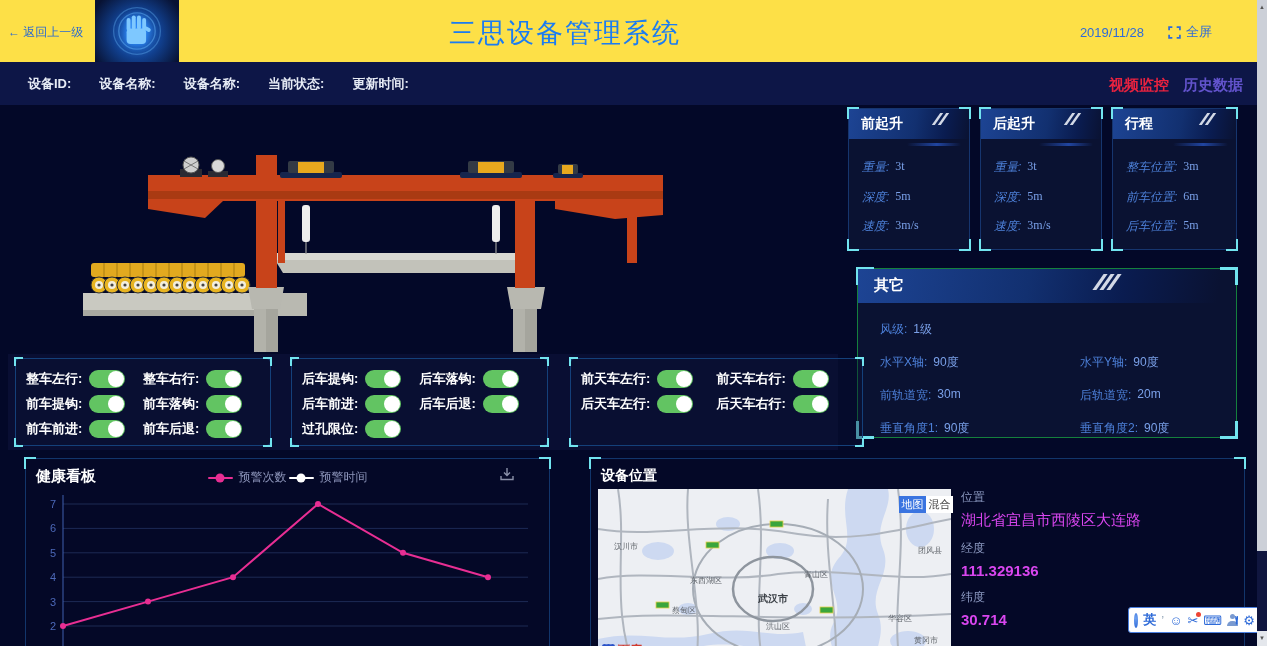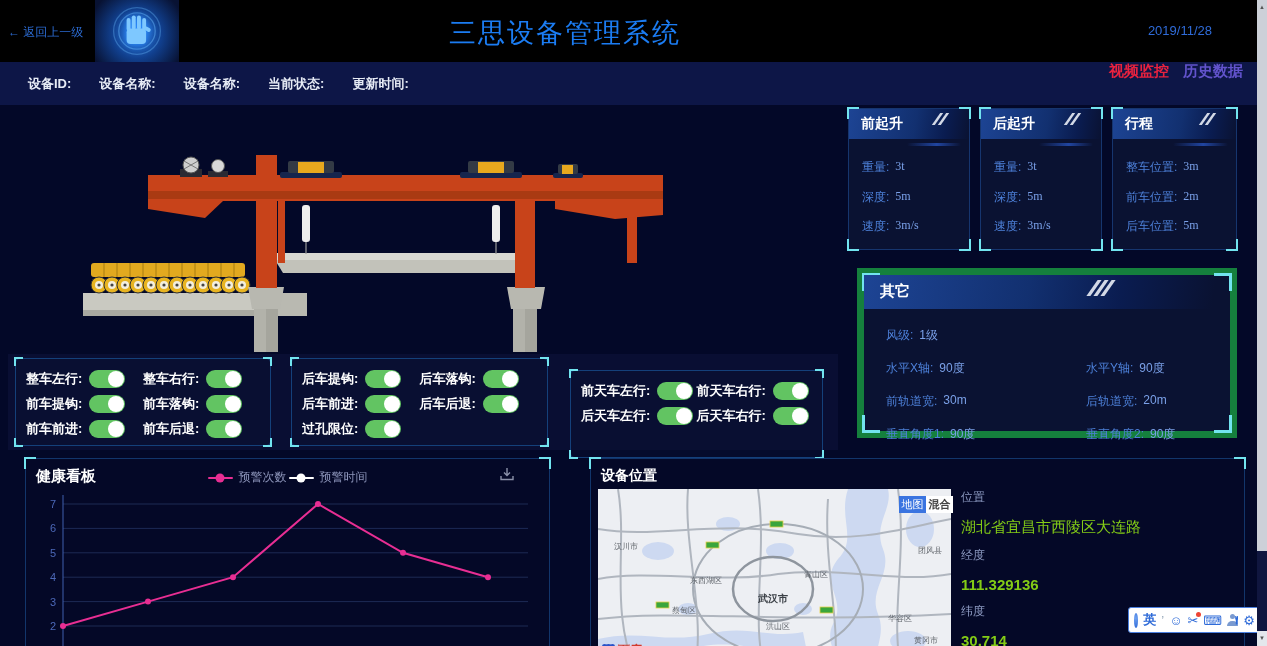--- a/index.html
+++ b/index.html
@@ -1,36 +1,36 @@
 <!DOCTYPE html>
 <html><head>
 <meta charset="utf-8">
 <style>
   :root{ --cy:#72e4ef; --bluetxt:#4d80d9; --bluetxt2:#7aa0e8; }
   *{margin:0;padding:0;box-sizing:border-box;}
   html,body{width:1267px;height:646px;overflow:hidden;}
   body{position:relative;background:#030828;font-family:"Liberation Sans",sans-serif;}
 
   
-  .hdr{position:absolute;left:0;top:0;width:1267px;height:62px;background:#000000;}
+  .hdr{position:absolute;left:0;top:0;width:1267px;height:62px;background:#fde047;}
   .back{position:absolute;left:8px;top:24px;color:#2b6ad0;font-size:12px;cursor:pointer;}
   .logo{position:absolute;left:95px;top:0;width:84px;height:62px;
         background:radial-gradient(circle at 50% 55%, #2f86f0 0%, #11408f 45%, #081233 90%);
         display:flex;align-items:center;justify-content:center;}
   .title{position:absolute;left:565px;top:15px;transform:translateX(-50%);
          color:#1b7cf2;font-size:27px;font-weight:normal;letter-spacing:2px;white-space:nowrap;}
-  .hdr-right{position:absolute;right:55px;top:23px;display:flex;align-items:flex-start;gap:24px;
-             color:#2f6bd8;font-size:13px;flex-direction:column;}
+  .hdr-right{position:absolute;right:55px;top:23px;display:flex;align-items:center;gap:24px;
+             color:#2f6bd8;font-size:13px;}
   .fsbtn{display:flex;align-items:center;gap:5px;cursor:pointer;color:#2f6bd8;}
 
   
   .infobar{position:absolute;left:0;top:62px;width:1267px;height:43px;background:#0d1647;}
   .fields{position:absolute;left:28px;top:0;height:43px;display:flex;gap:28px;align-items:center;}
   .fields span{color:#e6ebf5;font-size:13px;font-weight:bold;}
-  .toplinks{position:absolute;right:24px;top:0;height:47px;display:flex;gap:14px;}
+  .toplinks{position:absolute;right:24px;top:0;height:47px;display:flex;gap:14px;align-items:center;}
   .lnk{font-size:15px;font-weight:bold;cursor:pointer;}
   .lnk.red{color:#e8223f;} .lnk.purple{color:#6253cc;}
 
   
   .cor{position:absolute;width:12px;height:12px;pointer-events:none;border:0 solid var(--cy);}
   .cor.tl{top:-2px;left:-2px;border-top-width:2px;border-left-width:2px;}
   .cor.tr{top:-2px;right:-2px;border-top-width:2px;border-right-width:2px;}
   .cor.bl{bottom:-2px;left:-2px;border-bottom-width:2px;border-left-width:2px;}
   .cor.br{bottom:-2px;right:-2px;border-bottom-width:2px;border-right-width:2px;}
   .big>.cor{width:18px;height:18px;}
@@ -43,24 +43,24 @@
   .mpanel{position:absolute;top:108px;width:122px;height:142px;border:1px solid #16356e;background:#0a1232;}
   .mhead{position:relative;height:30px;background:linear-gradient(100deg,#1d4494 0%,#123070 55%,#0a1c50 80%,rgba(10,20,60,0) 100%);}
   .mhead .t{padding-left:12px;line-height:29px;color:#fff;font-size:14px;font-weight:bold;}
   .slashes{position:absolute;top:4px;display:flex;gap:3px;transform:skewX(-35deg);}
   .slashes i{display:block;width:3px;height:12px;background:#e8ecf5;opacity:.9;}
   .mhead .slashes{right:24px;}
   .swoosh{position:absolute;top:34px;right:8px;width:45%;height:3px;border-radius:2px;
           background:linear-gradient(90deg,rgba(42,91,208,0),#2a5bd0 55%,rgba(42,91,208,0));opacity:.7;}
   .mrows{display:flex;flex-direction:column;justify-content:space-between;padding:20px 13px 14px;height:110px;}
   .mrow{display:flex;gap:6px;font-size:12px;}
-  .mrow .lb{color:var(--bluetxt);} .mrow .vl{color:var(--bluetxt2);font-family:Liberation Serif, serif;}
-
-  
-  .opanel{position:absolute;left:857px;top:268px;width:380px;height:170px;border:7px solid #15803d;background:#0a1232;}
+  .mrow .lb{color:var(--bluetxt);font-style:italic;} .mrow .vl{color:var(--bluetxt2);font-family:Liberation Serif, serif;}
+
+  
+  .opanel{position:absolute;left:857px;top:268px;width:380px;height:170px;border:1px solid #15803d;background:#0a1232;}
   .ohead{position:relative;height:34px;background:linear-gradient(100deg,#1d4494 0%,#123070 45%,#0a1c50 70%,rgba(10,20,60,0) 95%);}
   .ohead .t{padding-left:16px;line-height:32px;color:#fff;font-size:15px;font-weight:bold;}
   .ohead .slashes{right:120px;top:5px;}
   .ohead .slashes i{width:4px;height:16px;}
   .ogrid{display:grid;grid-template-columns:200px 1fr;grid-auto-rows:33px;padding:10px 0 0 22px;align-items:center;}
   .ocell{display:flex;gap:6px;font-size:12px;}
   .ocell .lb{color:var(--bluetxt);} .ocell .vl{color:var(--bluetxt2);}
 
   
   .band{position:absolute;left:8px;top:354px;width:830px;height:96px;background:#090e33;}
@@ -82,27 +82,27 @@
   .litem .lb{color:#8b93b8;font-size:12px;}
   .dl{position:absolute;right:34px;top:8px;cursor:pointer;}
 
   
   .gpanel{position:absolute;left:590px;top:458px;width:655px;height:200px;border:1px solid #12356b;background:rgba(5,10,40,.3);}
   .gpanel .ptitle{font-size:14px;}
   .mapbox{position:absolute;left:7px;top:30px;width:353px;height:170px;overflow:hidden;background:#edeff3;cursor:grab;}
   .mapbtns{position:absolute;left:308px;top:37px;display:flex;border-radius:8px;}
   .mbtn{width:27px;height:17px;font-size:11px;line-height:17px;text-align:center;cursor:pointer;}
   .mbtn.sel{background:#3a74e0;color:#fff;}
-  .mbtn.plain{background:#fff;color:#444;font-weight:bold;}
+  .mbtn.plain{background:#fff;color:#444;}
   .attrib{position:absolute;left:4px;bottom:0;display:flex;align-items:center;gap:3px;}
   .paw{width:13px;height:13px;border-radius:50%;background:#2a52c8;box-shadow:-4px -4px 0 -4px #2a52c8,4px -4px 0 -4px #2a52c8;}
   .attrib .bd{color:#d23a2e;font-weight:bold;font-size:12px;}
   .locinfo{position:absolute;left:370px;top:30px;}
   .locinfo .lab{color:#8d9ac2;font-size:12px;margin-top:10px;}
-  .locinfo .val{color:#84cc16;font-size:15px;margin-top:12px;}
+  .locinfo .val{color:#d946ef;font-size:15px;margin-top:5px;}
   .locinfo .val.b{font-weight:bold;}
 
   
   .ime{position:absolute;left:1128px;top:607px;width:133px;height:26px;background:#fff;border:1px solid #4a7fe0;border-radius:3px;
        display:flex;align-items:center;gap:5px;padding:0 5px;}
   .ime .ic{color:#2f6bd8;font-size:13px;line-height:1;cursor:pointer;}
   .i-sogou{width:15px;height:15px;border-radius:50%;background:radial-gradient(circle at 35% 35%,#6ea0f0,#2f6bd8);cursor:pointer;}
   .ime .lang{color:#2f6bd8;font-size:13px;font-weight:bold;cursor:pointer;}
   .i-cut{position:relative;}
   .i-cut::after{content:'';position:absolute;right:-3px;top:-2px;width:5px;height:5px;border-radius:50%;background:#e43;}
@@ -362,21 +362,21 @@
       </span>
     </div>
   <div class="swoosh"></div>
   <div class="mrows">
     <div class="mrow">
         <span class="lb">整车位置:</span>
         <span class="vl">3m</span>
       </div>
     <div class="mrow">
         <span class="lb">前车位置:</span>
-        <span class="vl">2m</span>
+        <span class="vl">6m</span>
       </div>
     <div class="mrow">
         <span class="lb">后车位置:</span>
         <span class="vl">5m</span>
       </div>
   </div>
 </div>
 
 <div class="opanel big">
   <i class="cor tl"></i>
@@ -503,21 +503,21 @@
       </div>
     <div class="sitem">
         <span class="lb">过孔限位:</span>
         <span class="toggle">
           <span class="knob"></span>
         </span>
       </div>
   </div>
 </div>
 
-<div class="sgroup" style="left:570px;width:253px;margin-top:12px;">
+<div class="sgroup" style="left:570px;width:293px;">
   <i class="cor tl"></i>
     <i class="cor tr"></i>
   <i class="cor bl"></i>
     <i class="cor br"></i>
   <div class="sgrid">
     <div class="sitem">
         <span class="lb">前天车左行:</span>
         <span class="toggle">
           <span class="knob"></span>
         </span>

